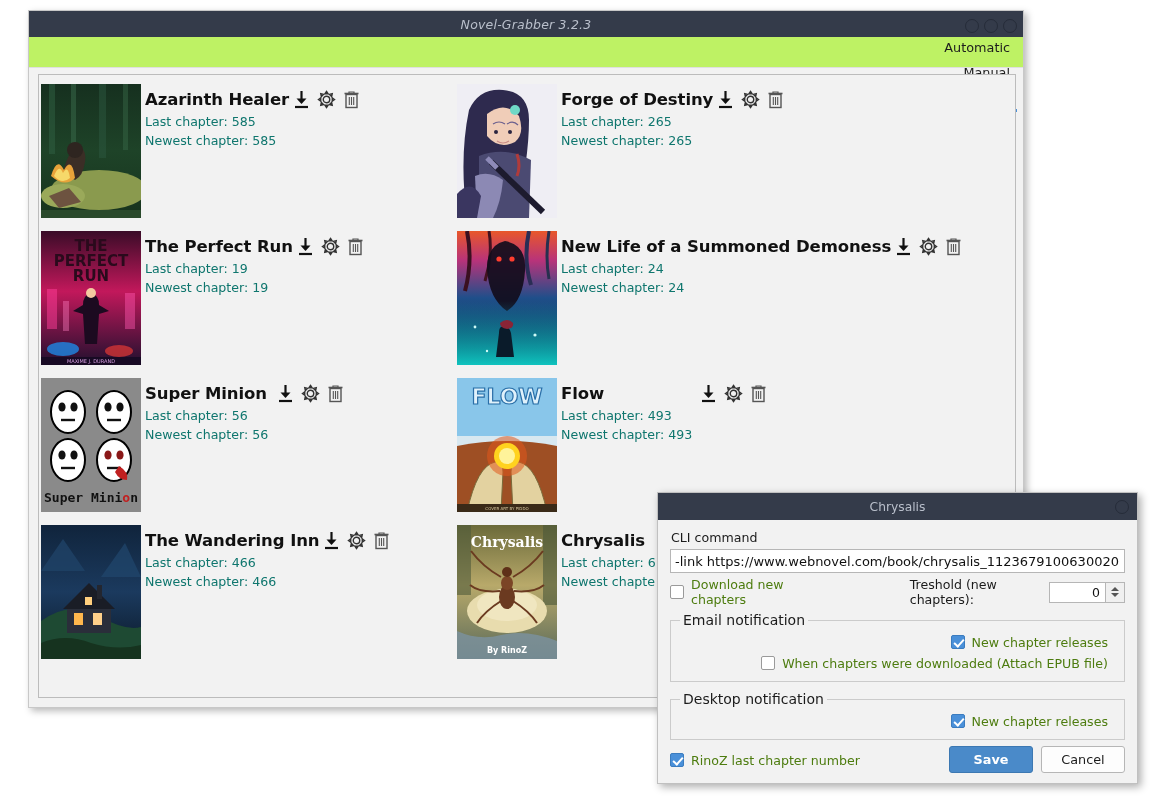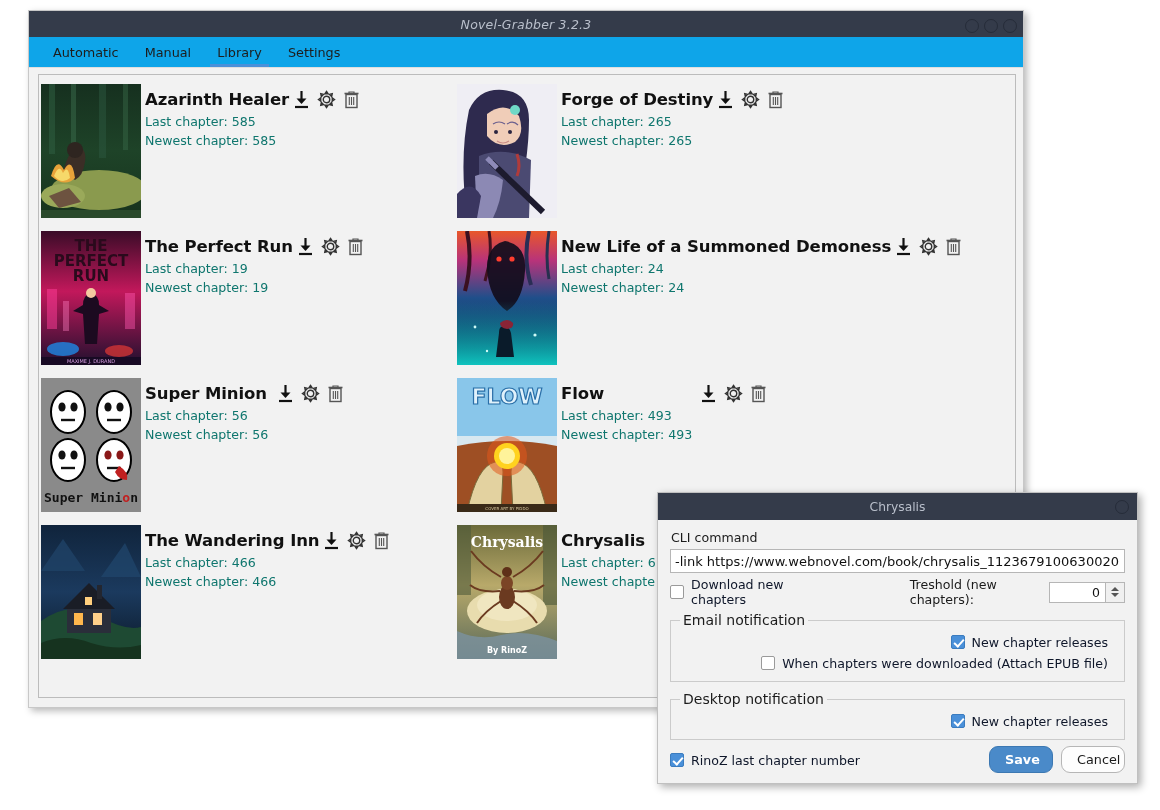--- a/index.html
+++ b/index.html
@@ -40,24 +40,25 @@
   }
   .win-btn {
     width: 14px; height: 14px; border-radius: 50%;
     border: 1.6px solid #262c39;
     background: #343b4a;
   }
 
   
   .tabbar {
     height: 31px;
-    background: #0ea5e9;
+    background: #bef264;
     display: flex; align-items: flex-end;
     padding-left: 11px;
     border-bottom: 1px solid #dfdfdf;
+    flex-direction: column;
   }
   .tab {
     font-size: 12.8px; color: #1d1d1d;
     padding: 3px 13px 7px 13px;
     position: relative;
     cursor: default;
   }
   .tab.active::after {
     content:"";
     position:absolute; left: 6px; right: 6px; bottom: 0;
@@ -162,21 +163,21 @@
     background: #4a90d9; border-color: #3b7cbf;
   }
   .chk.on::after {
     content:"";
     position:absolute; left:4px; top:1px;
     width:4px; height:8px;
     border: solid #ffffff;
     border-width: 0 2px 2px 0;
     transform: rotate(42deg);
   }
-  .chk-label { font-size: 12.6px; color:#0f172a; }
+  .chk-label { font-size: 12.6px; color:#4d7c0f; }
 
   .thresh-label { font-size: 12.6px; color:#1b1b1b; margin-left: 96px; }
   .spinner { display:flex; margin-left: 10px; height: 21px; }
   .spin-field {
     width: 56px; height: 21px;
     border: 1px solid #b6b6b6; border-right: none;
     background: #fff;
     font-size: 12.5px; color:#111;
     text-align: right;
     padding-right: 5px;
@@ -203,23 +204,23 @@
   }
   .group .chk-wrap { margin: 3px 8px; height: 18px; justify-content: flex-end; }
 
   .dlg-footer {
     position: absolute; right: 12px; bottom: 10px;
     display: flex; gap: 8px; align-items: center;
   }
   .btn {
     font-size: 12.8px;
     padding: 5px 15px;
-    width: 64px;
+    width: 84px;
     text-align:center;
-    border-radius: 9px;
+    border-radius: 3px;
     border: 1px solid #b6b6b6;
     background: #fdfdfd;
     color: #1b1b1b;
     cursor: default;
   }
   .btn.primary {
     background: #4a8ac9;
     border-color: #3c78b2;
     color: #ffffff;
     font-weight: bold;

